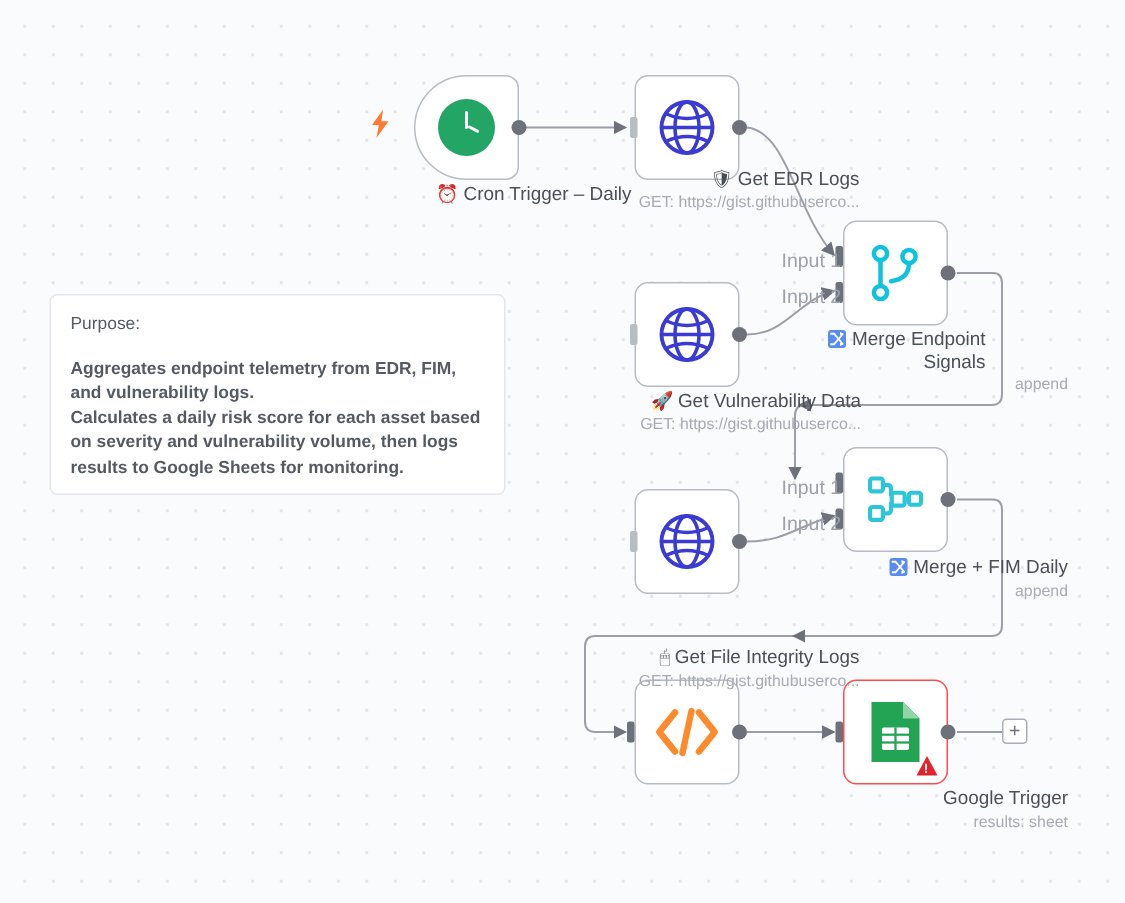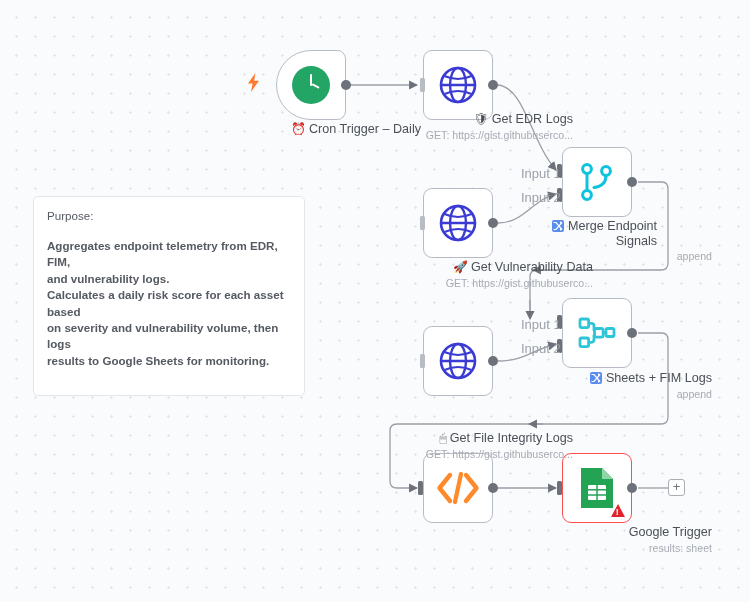--- a/index.html
+++ b/index.html
@@ -113,26 +113,26 @@
     color: #9da1a9;
     z-index: 6;
     white-space: nowrap;
   }
 
   
   #sticky {
     position: absolute;
     left: 33px;
     top: 196px;
-    width: 272px;
+    width: 304px;
     box-sizing: border-box;
     background: #ffffff;
     border: 1px solid #e4e6ea;
     border-radius: 5px;
-    padding: 11px 13px 26px 13px;
+    padding: 11px 13px 9px 13px;
     z-index: 3;
   }
   #sticky .sticky-head {
     font-size: 11.6px;
     color: #555a62;
     line-height: 16px;
     margin-bottom: 14px;
   }
   #sticky .sticky-body {
     font-size: 11.6px;
@@ -317,21 +317,21 @@
     <svg width="40" height="40" viewBox="0 0 40 40">
       <circle cx="20" cy="20" r="17" fill="none" stroke="#3b3bd4" stroke-width="2.6"></circle>
       <ellipse cx="20" cy="20" rx="8" ry="17" fill="none" stroke="#3b3bd4" stroke-width="2.4"></ellipse>
       <line x1="3" y1="20" x2="37" y2="20" stroke="#3b3bd4" stroke-width="2.4"></line>
       <path d="M6.5,11 Q20,17 33.5,11" fill="none" stroke="#3b3bd4" stroke-width="2.2"></path>
       <path d="M6.5,29 Q20,23 33.5,29" fill="none" stroke="#3b3bd4" stroke-width="2.2"></path>
     </svg>
   </div>
   <div class="port-in flat" style="left:420px;top:216px;"></div>
   <div class="port-out" style="left:488px;top:218px;"></div>
-  <div class="node-caption" style="left:363px;top:260px;">
+  <div class="node-caption" style="left:344px;top:260px;">
     <div class="node-title">
       <span class="emo">🚀</span><span>Get Vulnerability Data</span>
     </div>
     <div class="node-sub">GET: https://gist.githubuserco...</div>
   </div>
 
   <div class="node" style="left:423px;top:326px;">
     <svg width="40" height="40" viewBox="0 0 40 40">
       <circle cx="20" cy="20" r="17" fill="none" stroke="#3b3bd4" stroke-width="2.6"></circle>
       <ellipse cx="20" cy="20" rx="8" ry="17" fill="none" stroke="#3b3bd4" stroke-width="2.4"></ellipse>
@@ -393,21 +393,21 @@
   <div class="port-label" style="left:521px;top:341px;">Input 2</div>
   <div class="port-out" style="left:627px;top:328px;"></div>
   <div class="node-caption" style="left:482px;top:371px;">
     <div class="node-title">
       <span class="badge">
         <svg width="10" height="10" viewBox="0 0 10 10">
           <path d="M0.5,1.5 L3,1.5 L9,8.5 M0.5,8.5 L3,8.5 L9,1.5" stroke="#ffffff" stroke-width="1.2" fill="none"></path>
           <path d="M7,0.3 L9.5,1.5 L7,2.7 Z" fill="#ffffff"></path>
           <path d="M7,7.3 L9.5,8.5 L7,9.7 Z" fill="#ffffff"></path>
         </svg>
-      </span><span>Sheets + FIM Logs</span>
+      </span><span>Merge + FIM Daily</span>
     </div>
     <div class="node-sub">append</div>
   </div>
 
   <div class="node" style="left:423px;top:453px;">
     <svg width="44" height="34" viewBox="0 0 44 34">
       <path d="M14,4 L3.5,17 L14,30" stroke="#ff8a2b" stroke-width="4.4" fill="none" stroke-linecap="round" stroke-linejoin="round"></path>
       <path d="M30,4 L40.5,17 L30,30" stroke="#ff8a2b" stroke-width="4.4" fill="none" stroke-linecap="round" stroke-linejoin="round"></path>
       <path d="M25,3 L19,31" stroke="#ff8a2b" stroke-width="4.2" fill="none" stroke-linecap="round"></path>
     </svg>

